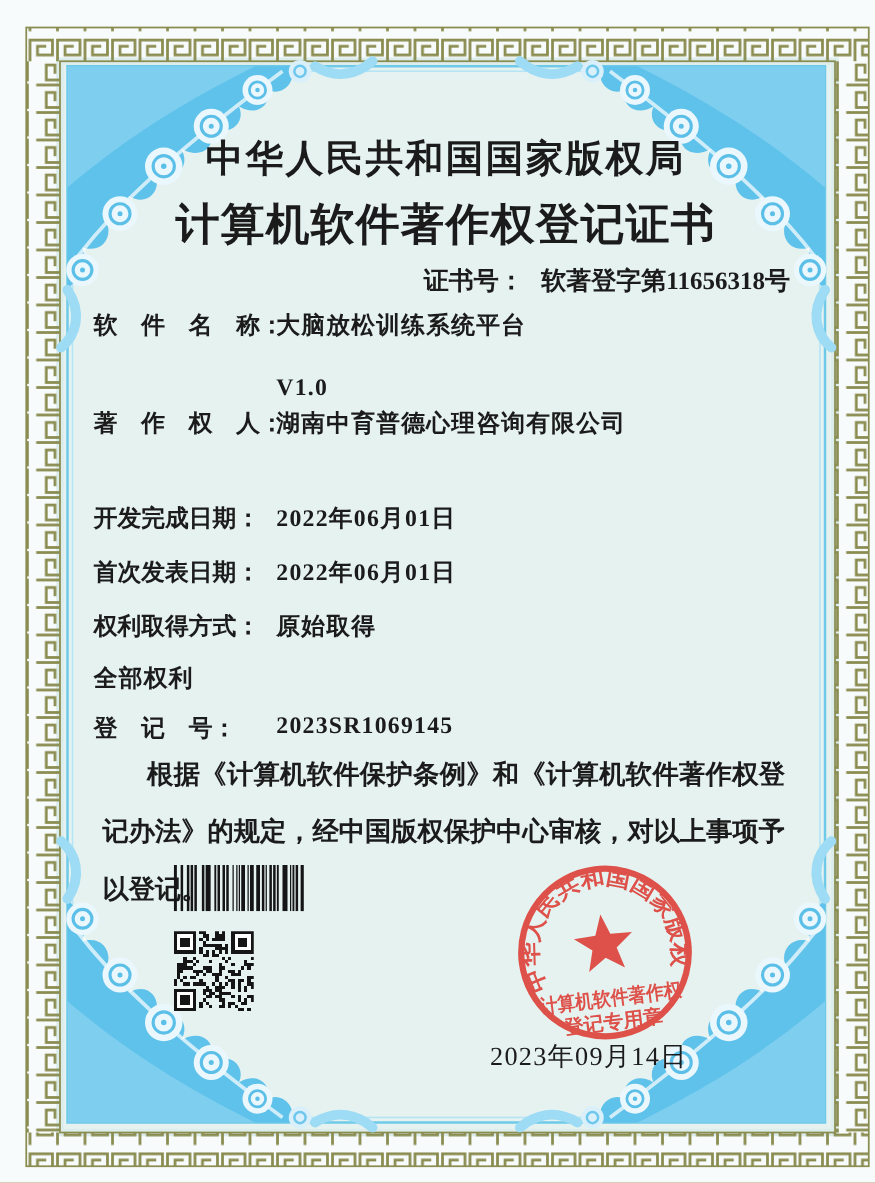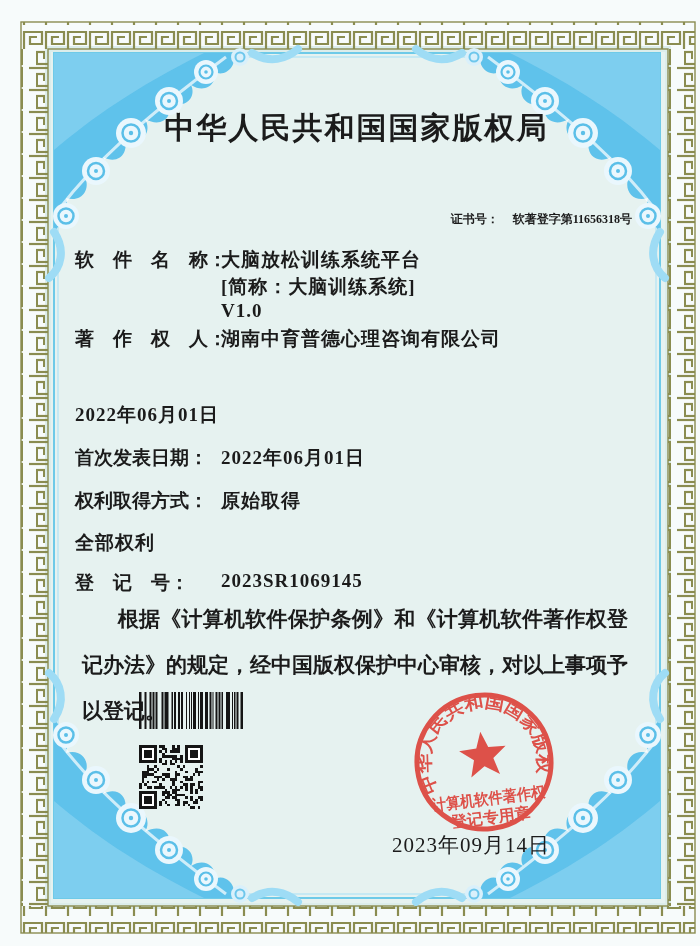--- a/index.html
+++ b/index.html
@@ -14,21 +14,21 @@
   .authority {
     left:53px; top:110px; width:607px; text-align:center;
     font-size:30px; font-weight:700; letter-spacing:2px; line-height:36px;
   }
   .cert-title {
     left:53px; top:157px; width:607px; text-align:center;
     font-size:35px; font-weight:900; letter-spacing:1px; line-height:46px;
   }
   .cert-no {
     left:53px; top:211px; width:579px; text-align:right;
-    font-size:12px; font-weight:700;
+    font-size:20px; font-weight:700;
   }
   .cert-no .cn-label { margin-right:14px; }
   .fields { left:75px; top:247px; width:570px; }
   .frow { position:absolute; left:0; display:flex; white-space:nowrap; }
   .lbl { width:146px; font-size:19px; font-weight:700; flex:0 0 146px; }
   .val { font-size:19px; font-weight:700; letter-spacing:1px; }
   .statement {
     left:82px; top:596px; width:546px;
     font-size:21px; font-weight:700; line-height:46px;
     text-align:justify; text-indent:1.7em;
@@ -101,42 +101,43 @@
     <rect x="54" y="53" width="606" height="845" fill="none" stroke="#6ecae8" stroke-width="2"></rect>
     <rect x="58" y="57" width="598" height="837" fill="none" stroke="#b5e4f4" stroke-width="1.3"></rect>
 
     <use href="#flourish"></use>
     <use href="#flourish" transform="translate(714,0) scale(-1,1)"></use>
     <use href="#flourish" transform="translate(0,951) scale(1,-1)"></use>
     <use href="#flourish" transform="translate(714,951) scale(-1,-1)"></use>
   </svg>
 
   <div class="abs authority">中华人民共和国国家版权局</div>
+  <div class="abs cert-title">计算机软件著作权登记证书</div>
   <div class="abs cert-no">
     <span class="cn-label">证书号：</span><span>软著登字第11656318号</span>
   </div>
 
   <div class="abs fields">
     <div class="frow" style="top:0">
       <span class="lbl">软　件　名　称：</span>
       <span class="val">大脑放松训练系统平台</span>
     </div>
     <div class="frow" style="top:27px">
       <span class="lbl"></span>
-      <span class="val">[简称：大脑训练系统]</span>
     </div>
     <div class="frow" style="top:53px">
       <span class="lbl"></span>
       <span class="val">V1.0</span>
     </div>
     <div class="frow" style="top:79px">
       <span class="lbl">著　作　权　人：</span>
       <span class="val">湖南中育普德心理咨询有限公司</span>
     </div>
     <div class="frow" style="top:155px">
+      <span class="lbl">开发完成日期：</span>
       <span class="val">2022年06月01日</span>
     </div>
     <div class="frow" style="top:198px">
       <span class="lbl">首次发表日期：</span>
       <span class="val">2022年06月01日</span>
     </div>
     <div class="frow" style="top:241px">
       <span class="lbl">权利取得方式：</span>
       <span class="val">原始取得</span>
     </div>

